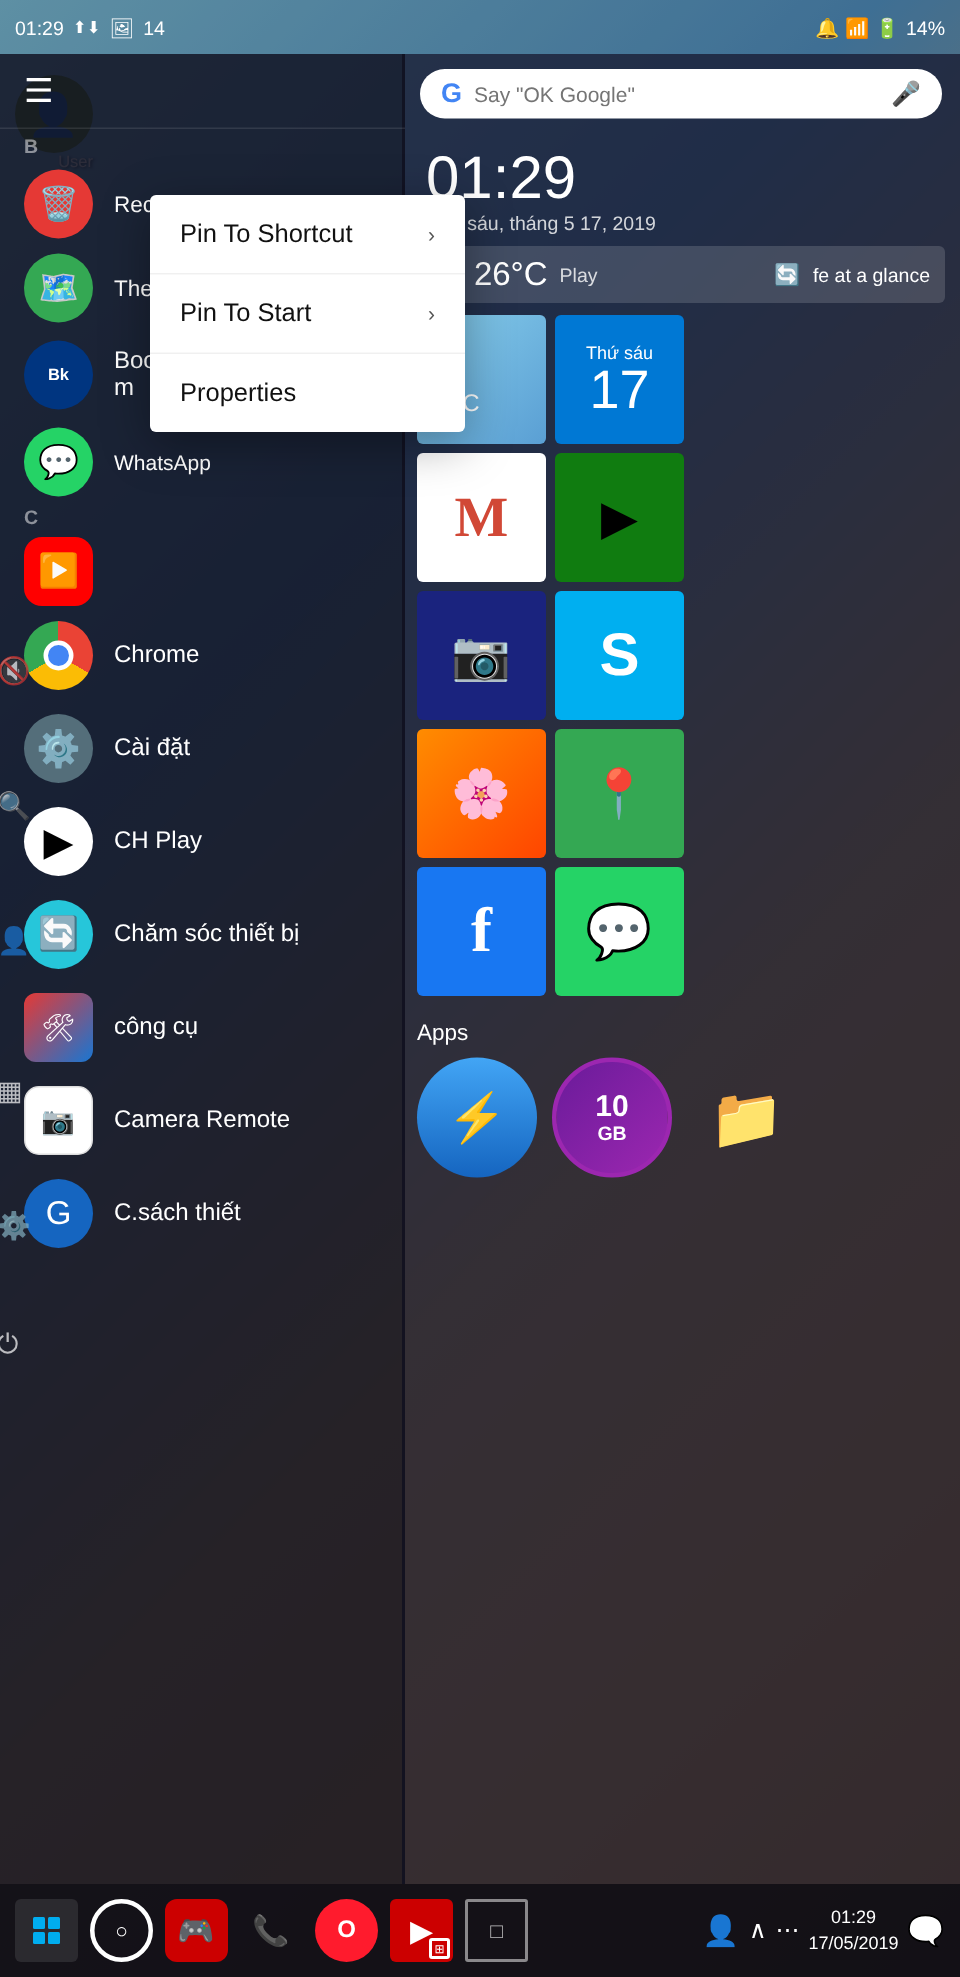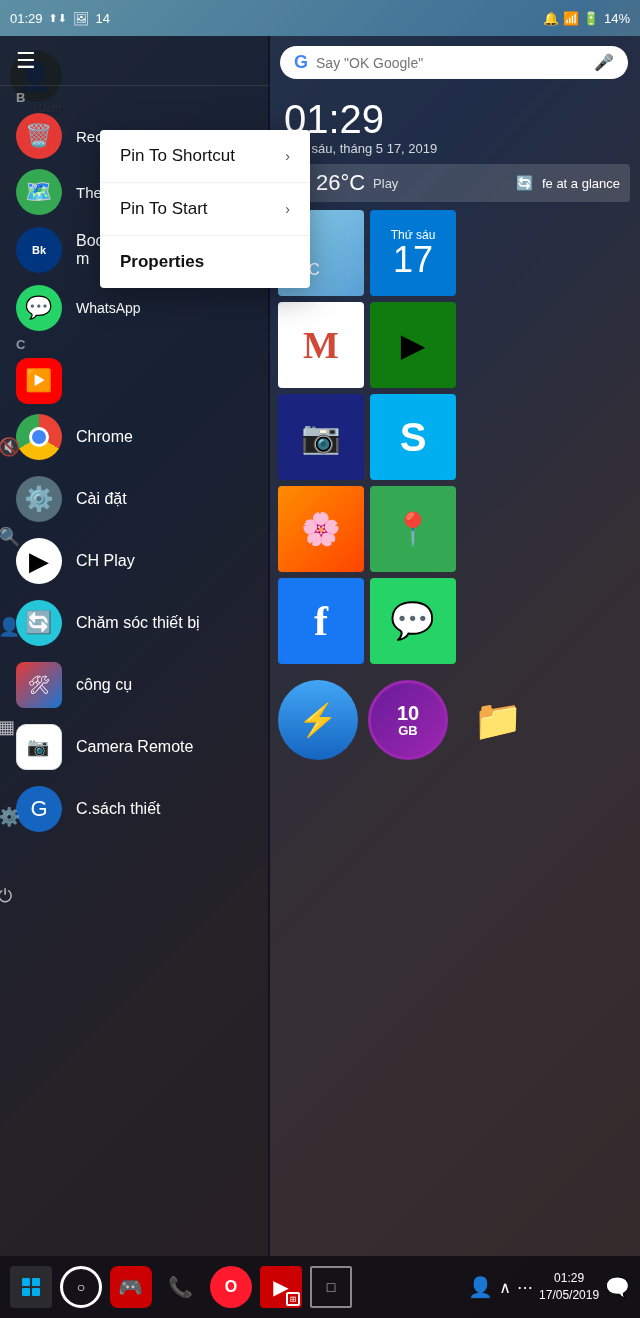--- a/index.html
+++ b/index.html
@@ -97,21 +97,21 @@
     .context-menu-item {
       padding: 16px 20px;
       font-size: 17px;
       color: #111;
       cursor: pointer;
       display: flex;
       align-items: center;
       justify-content: space-between;
       border-bottom: 1px solid rgba(0,0,0,0.06);
     }
-    .context-menu-item:last-child { border-bottom: none; font-weight: bold; }
+    .context-menu-item:last-child { border-bottom: none; }
     .context-menu-item .chevron { font-size: 14px; color: #555; }
 
     
     .right-panel {
       position: absolute;
       top: 36px;
       left: 268px;
       right: 0;
       bottom: 62px;
       background: rgba(20,20,40,0.82);
@@ -532,20 +532,21 @@
       <div class="tile tile-fb-blue tile-medium">
         <span style="font-size:42px;color:white;font-weight:bold;font-family:Georgia,serif;">f</span>
       </div>
       <div class="tile tile-wa-green tile-medium">
         <span style="font-size:36px;">💬</span>
       </div>
     </div>
   </div>
 
   <div class="apps-section">
+    <div class="apps-label">Apps</div>
     <div class="apps-row">
 
       <div class="app-circle" style="background:linear-gradient(180deg,#42A5F5,#1565C0);">
         <span>⚡</span>
       </div>
 
       <div class="app-circle" style="background:linear-gradient(135deg,#6A1B9A,#9C27B0);border:3px solid #9C27B0;color:white;font-size:18px;font-weight:bold;">
         <div style="text-align:center;line-height:1.1;">
           <div style="font-size:20px;font-weight:bold;">10</div>
           <div style="font-size:13px;">GB</div>

